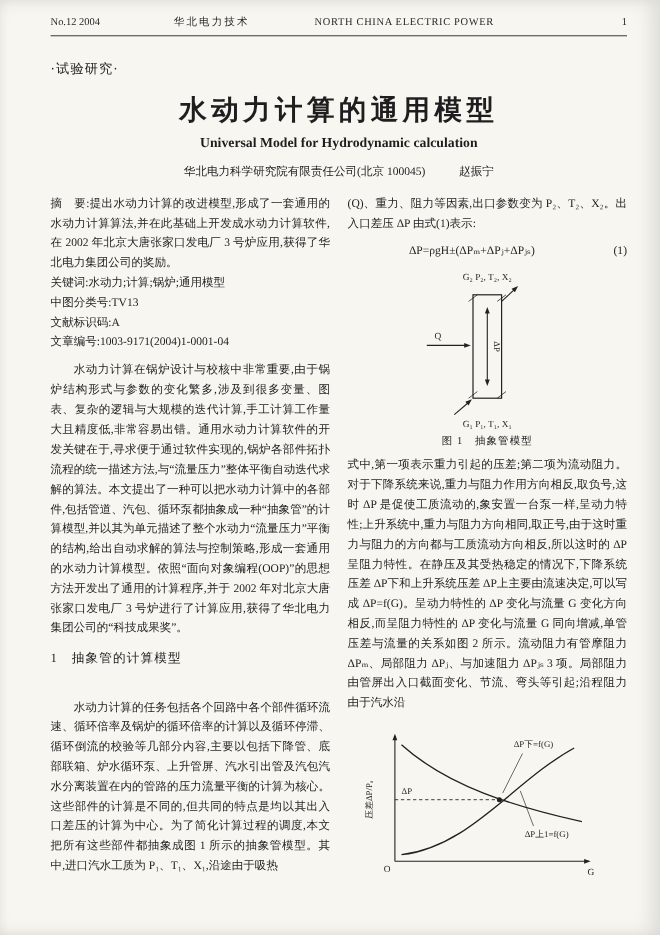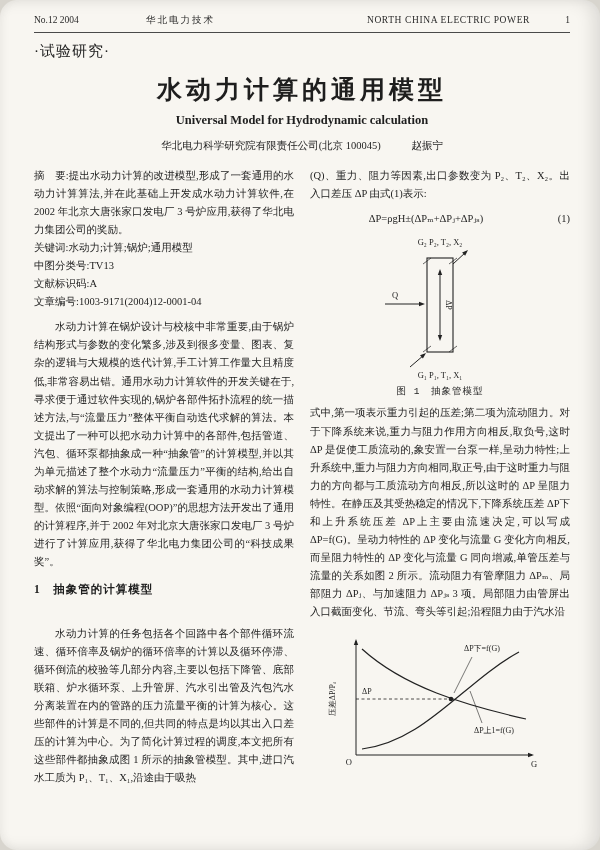--- a/index.html
+++ b/index.html
@@ -6,49 +6,48 @@
   html, body { margin: 0; padding: 0; }
   body {
     width: 600px; height: 850px;
     background: #d8d5ce;
     font-family: "Liberation Serif", "DejaVu Serif", serif;
   }
   .page {
     width: 600px; height: 850px;
     background: #f8f6f1;
     color: #1e1e1e;
-    padding: 14px 30px 10px 34px;
+    padding: 14px 30px 10px 46px;
     overflow: hidden;
     position: relative;
     box-shadow: inset -8px 0 16px rgba(0,0,0,.10), inset 3px 0 8px rgba(0,0,0,.04);
-    border-radius: 17px;
   }
   .journal-header { display: flex; align-items: baseline; font-size: 9.5px; color: #2a2a2a; }
   .journal-header .issue { width: 112px; }
   .journal-header .jcn { width: 128px; letter-spacing: 2px; }
-  .journal-header .jen { flex: 1; text-align: right; letter-spacing: .6px; }
+  .journal-header .jen { flex: 1; text-align: left; letter-spacing: .6px; }
   .journal-header .pagenum { width: 40px; text-align: right; }
   .header-rule { border-bottom: 1px solid #4a4a4a; margin-top: 5px; }
-  .column-mark { font-size: 15px; margin-top: 9px; letter-spacing: 1px; color: #222; }
+  .column-mark { font-size: 12px; margin-top: 21px; letter-spacing: 1px; color: #222; }
   .title-cn { text-align: center; font-size: 25px; font-weight: 700; letter-spacing: 4px; margin: 12px 0 7px; }
   .title-en { text-align: center; font-size: 12.5px; font-weight: 700; margin: 0 0 11px; }
   .byline { text-align: center; font-size: 10.5px; margin: 2px 0 14px; }
   .byline .author { margin-left: 28px; }
   .cols { display: flex; gap: 16px; font-size: 10.5px; line-height: 1.72; text-align: justify; }
   .col { flex: 1; min-width: 0; }
   p { margin: 0; }
   .indent { text-indent: 2em; margin-top: 25px; }
   .front-item { margin: 0; }
-  .sec-heading { font-size: 11.5px; font-weight: 700; margin: 9px 0 5px; letter-spacing: 1px; }
+  .sec-heading { font-size: 11.5px; font-weight: 400; margin: 9px 0 5px; letter-spacing: 1px; }
   .equation { display: flex; align-items: center; margin: 7px 0 5px; font-size: 10.5px; }
   .equation .formula { flex: 1; text-align: center; }
   .equation .eqnum { width: 28px; text-align: right; }
   .figure { text-align: center; margin: 6px 0 4px; }
   .figure svg { display: block; margin: 0 auto; }
-  .figcaption { font-size: 9.5px; margin-top: 2px; letter-spacing: 1px; font-family: Liberation Mono, monospace; }
+  .figcaption { font-size: 9.5px; margin-top: 2px; letter-spacing: 1px; }
   svg text { fill: #1e1e1e; font-family: "Liberation Serif", "DejaVu Serif", serif; }
 </style>
 </head>
 <body>
 
 <div class="page">
 
   <div class="journal-header">
     <span class="issue">No.12  2004</span>
     <span class="jcn">华北电力技术</span>
@@ -67,21 +66,21 @@
     <span class="author">赵振宁</span>
   </div>
 
   <div class="cols">
 
     <div class="col">
       <p class="front-item">摘　要:提出水动力计算的改进模型,形成了一套通用的水动力计算算法,并在此基础上开发成水动力计算软件,在 2002 年北京大唐张家口发电厂 3 号炉应用,获得了华北电力集团公司的奖励。</p>
       <p class="front-item">关键词:水动力;计算;锅炉;通用模型</p>
       <p class="front-item">中图分类号:TV13</p>
       <p class="front-item">文献标识码:A</p>
-      <p class="front-item">文章编号:1003-9171(2004)12-0001-04</p>
+      <p class="front-item">文章编号:1003-9171(2004)1-0001-04</p>
 
       <p class="indent" style="margin-top:7px">水动力计算在锅炉设计与校核中非常重要,由于锅炉结构形式与参数的变化繁多,涉及到很多变量、图表、复杂的逻辑与大规模的迭代计算,手工计算工作量大且精度低,非常容易出错。通用水动力计算软件的开发关键在于,寻求便于通过软件实现的,锅炉各部件拓扑流程的统一描述方法,与“流量压力”整体平衡自动迭代求解的算法。本文提出了一种可以把水动力计算中的各部件,包括管道、汽包、循环泵都抽象成一种“抽象管”的计算模型,并以其为单元描述了整个水动力“流量压力”平衡的结构,给出自动求解的算法与控制策略,形成一套通用的水动力计算模型。依照“面向对象编程(OOP)”的思想方法开发出了通用的计算程序,并于 2002 年对北京大唐张家口发电厂 3 号炉进行了计算应用,获得了华北电力集团公司的“科技成果奖”。</p>
 
       <h3 class="sec-heading">1　抽象管的计算模型</h3>
       <p class="indent">水动力计算的任务包括各个回路中各个部件循环流速、循环倍率及锅炉的循环倍率的计算以及循环停滞、循环倒流的校验等几部分内容,主要以包括下降管、底部联箱、炉水循环泵、上升管屏、汽水引出管及汽包汽水分离装置在内的管路的压力流量平衡的计算为核心。这些部件的计算是不同的,但共同的特点是均以其出入口差压的计算为中心。为了简化计算过程的调度,本文把所有这些部件都抽象成图 1 所示的抽象管模型。其中,进口汽水工质为 P₁、T₁、X₁,沿途由于吸热</p>
     </div>
 
     <div class="col">
       <p>(Q)、重力、阻力等因素,出口参数变为 P₂、T₂、X₂。出入口差压 ΔP 由式(1)表示:</p>
 

